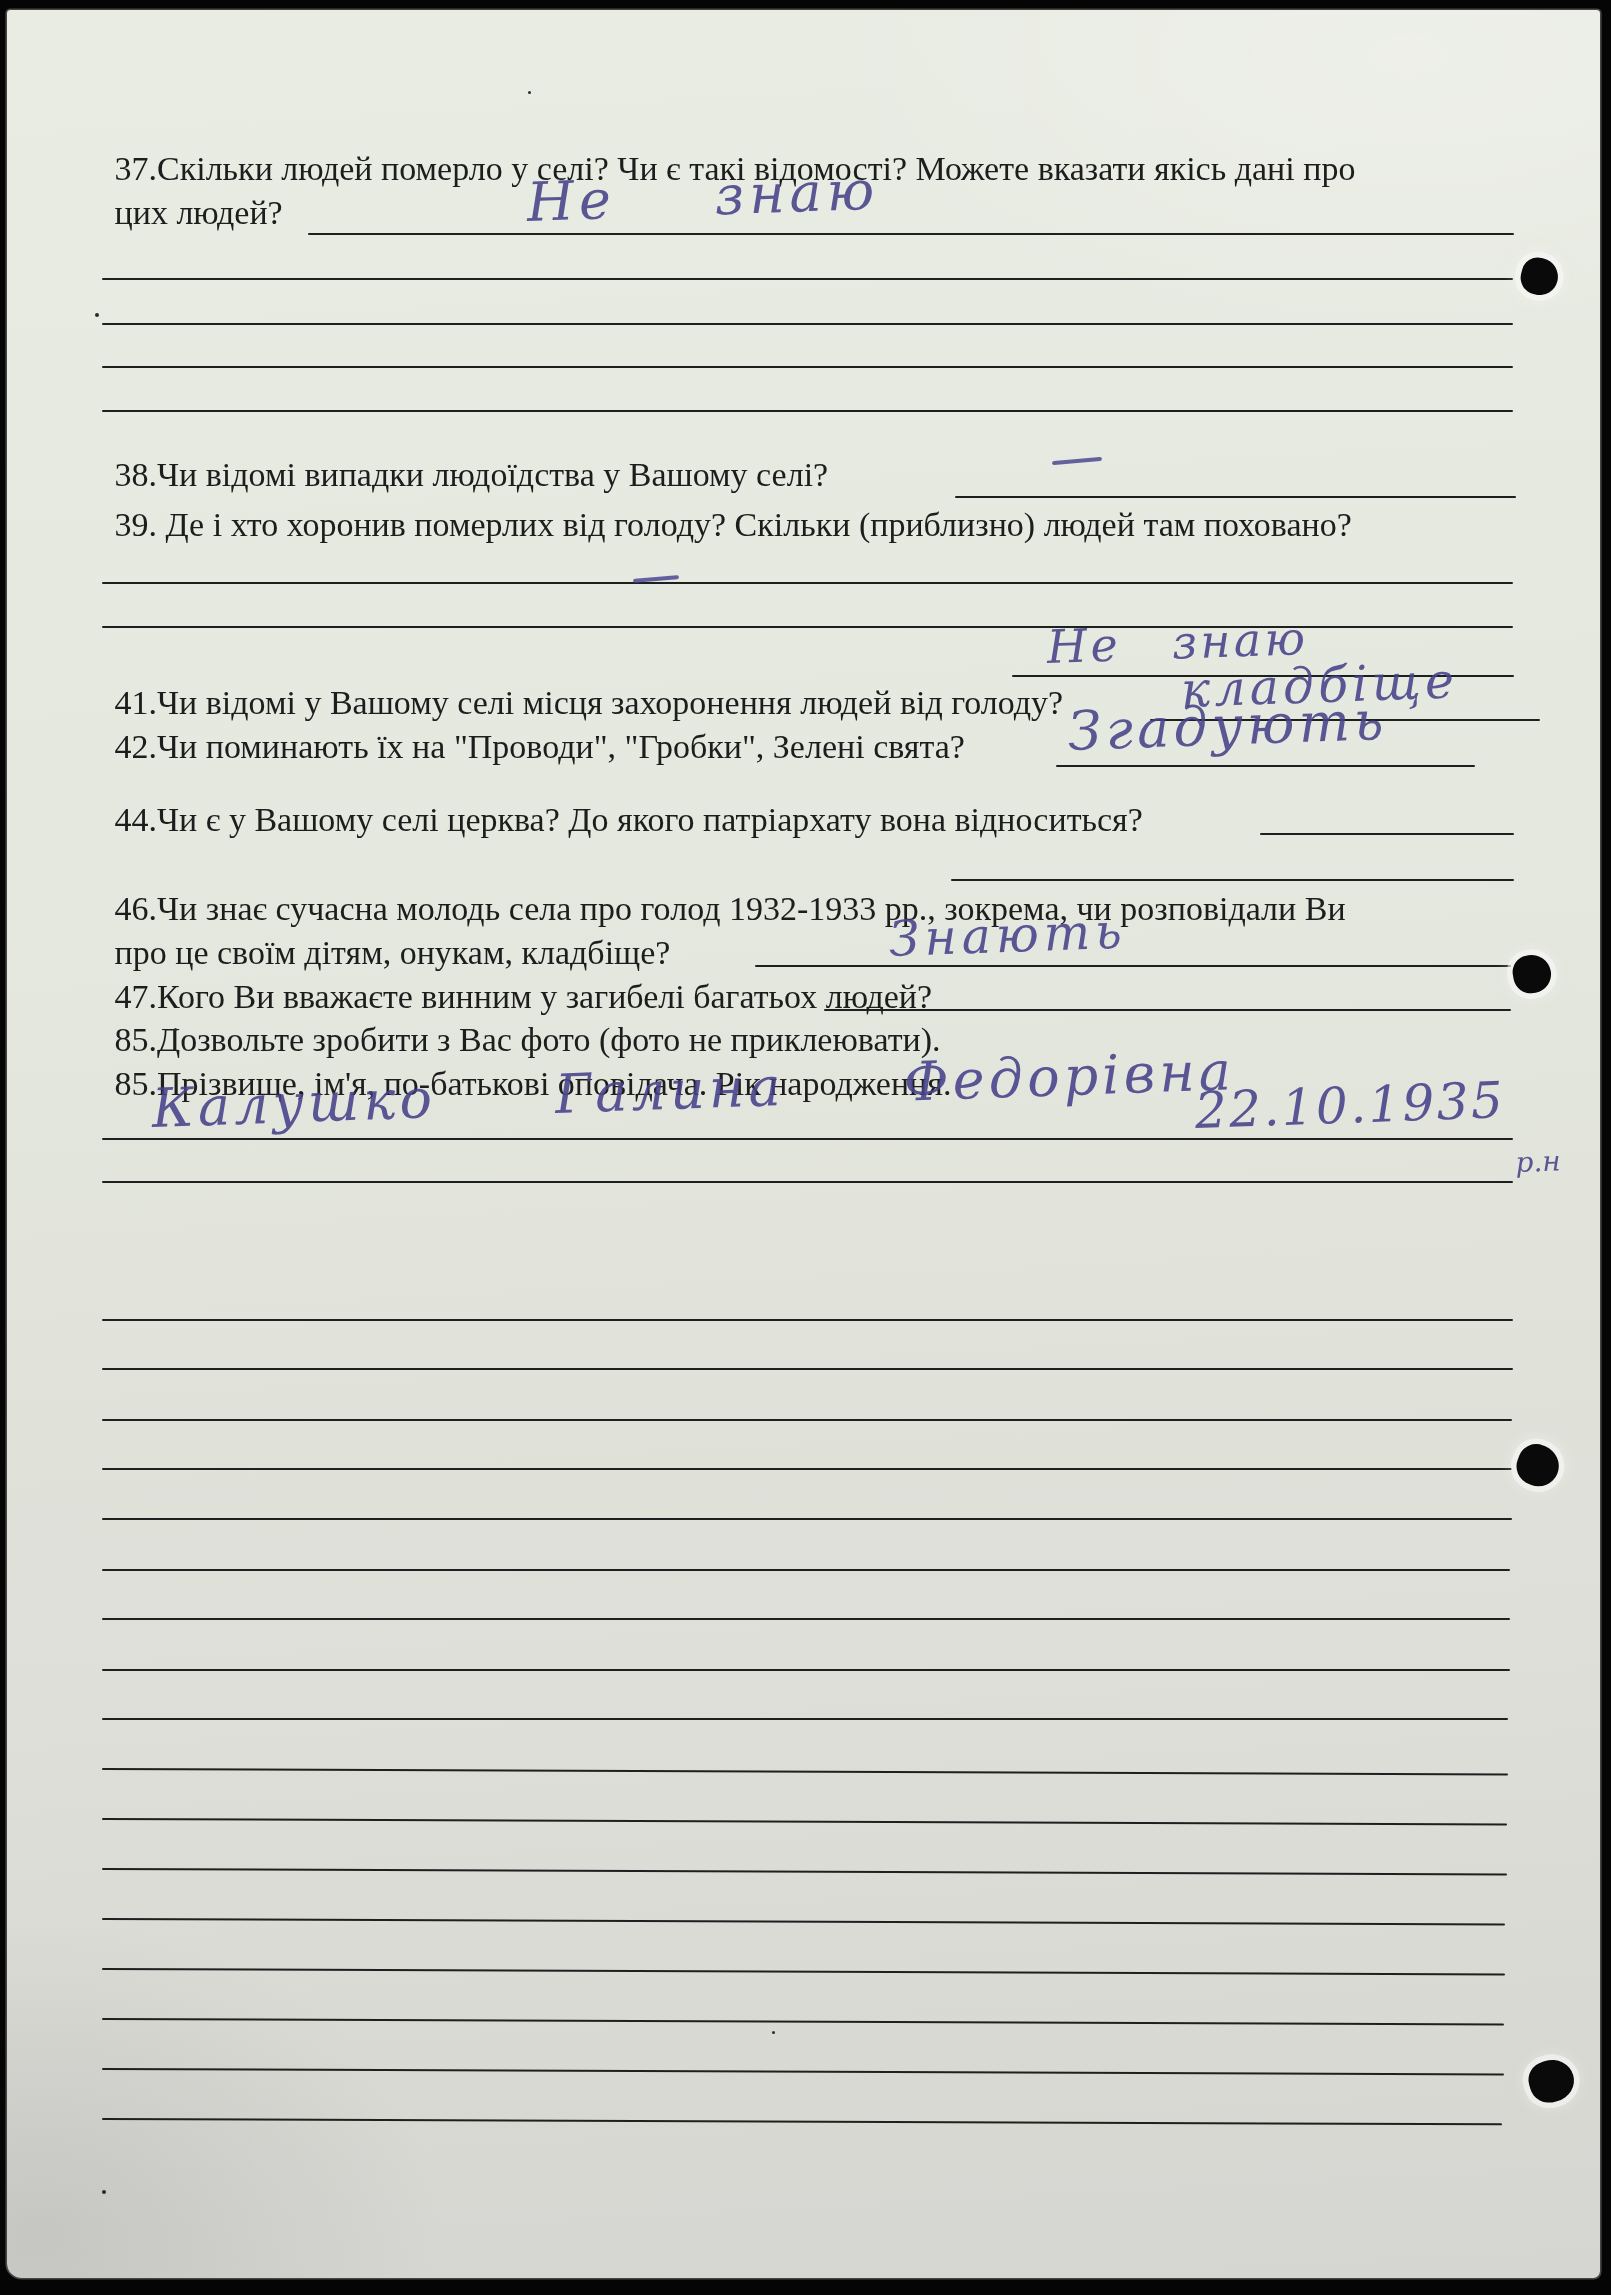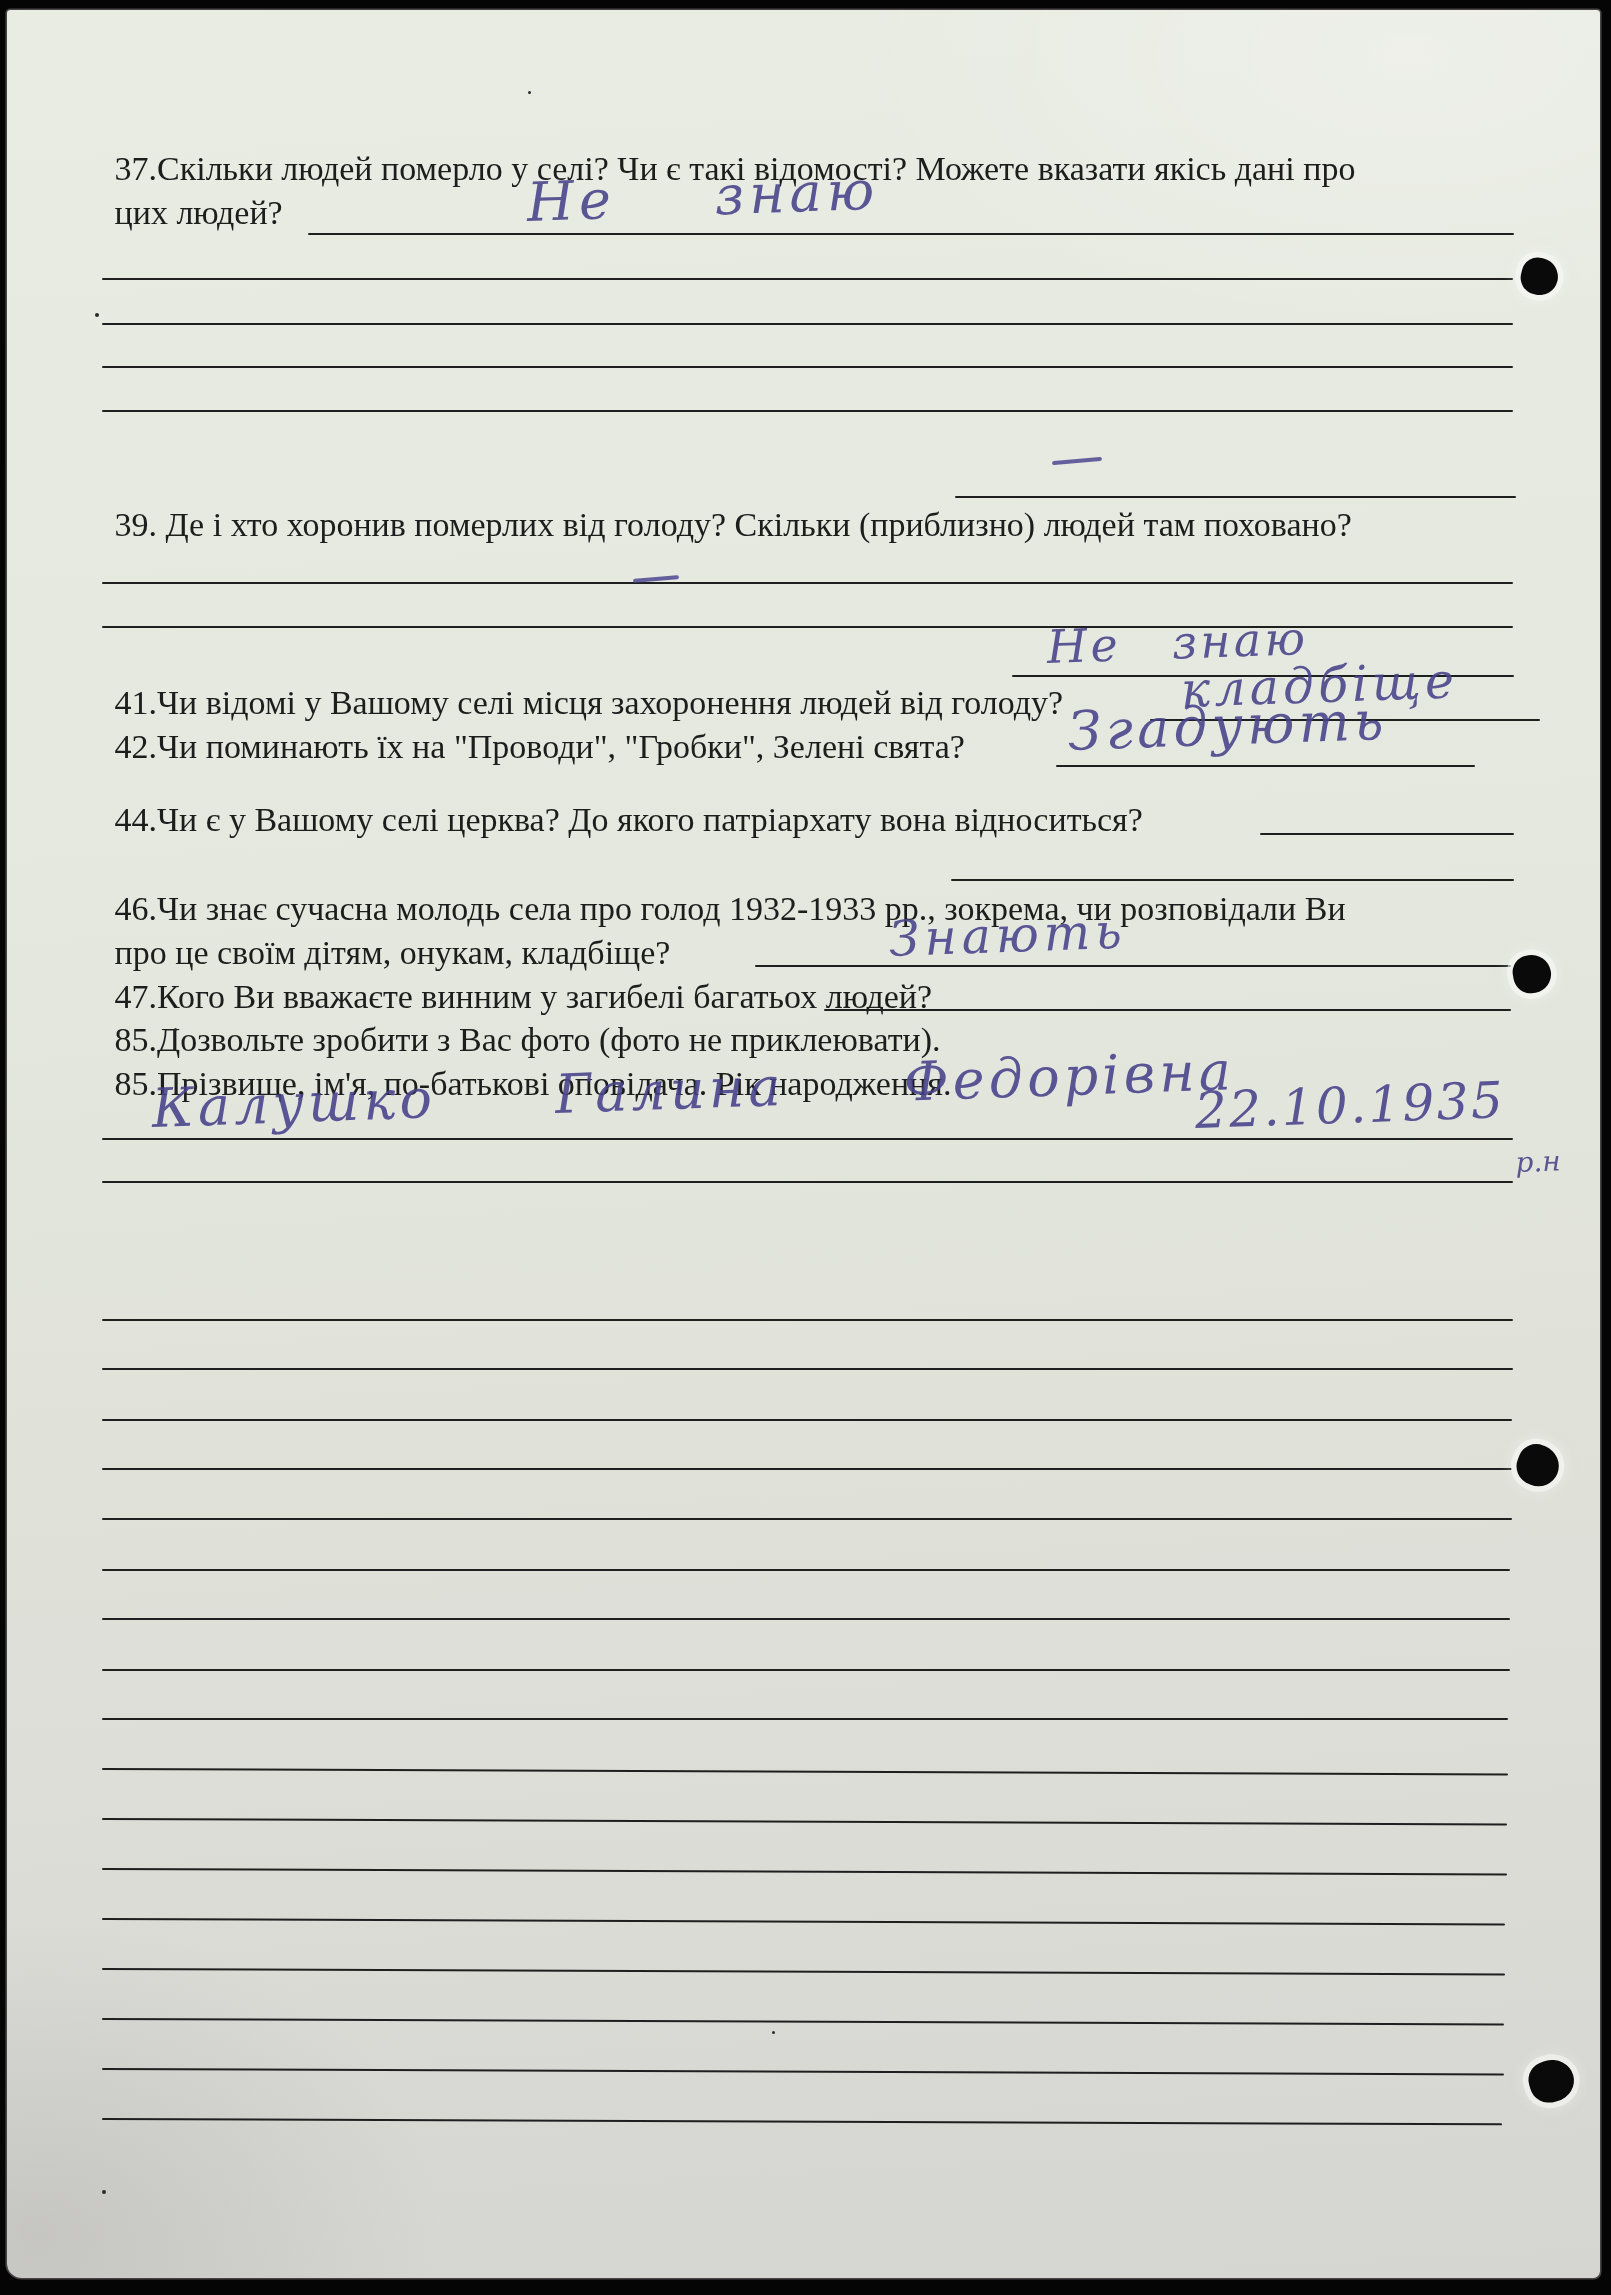--- a/index.html
+++ b/index.html
@@ -25,20 +25,21 @@
   .speck{position:absolute;background:#2a2a2a;border-radius:50%;}
 </style>
 </head>
 <body>
 
 <div id="scan">
   <div id="paper">
 
     <div class="q" style="left:108px;top:140px;">37.Скільки людей померло у селі? Чи є такі відомості?  Можете вказати якісь дані про</div>
     <div class="q" style="left:108px;top:184px;">цих людей?</div>
+    <div class="q" style="left:108px;top:446px;">38.Чи відомі випадки людоїдства у Вашому селі?</div>
     <div class="q" style="left:108px;top:496px;">39. Де і хто хоронив померлих від голоду? Скільки (приблизно) людей там поховано?</div>
     <div class="q" style="left:108px;top:674px;">41.Чи відомі у Вашому селі місця захоронення людей від голоду?</div>
     <div class="q" style="left:108px;top:718px;">42.Чи поминають їх на "Проводи", "Гробки", Зелені свята?</div>
     <div class="q" style="left:108px;top:791px;">44.Чи є у Вашому селі церква? До якого патріархату вона відноситься?</div>
     <div class="q" style="left:108px;top:880px;">46.Чи знає сучасна молодь села про голод 1932-1933 рр., зокрема, чи розповідали Ви</div>
     <div class="q" style="left:108px;top:924px;">про це своїм дітям, онукам, кладбіще?</div>
     <div class="q" style="left:108px;top:968px;">47.Кого Ви вважаєте винним у загибелі багатьох людей?</div>
     <div class="q" style="left:108px;top:1011px;">85.Дозвольте зробити з Вас фото (фото не приклеювати).</div>
     <div class="q" style="left:108px;top:1055px;">85.Прізвище, ім'я, по-батькові оповідача. Рік народження.</div>
 

